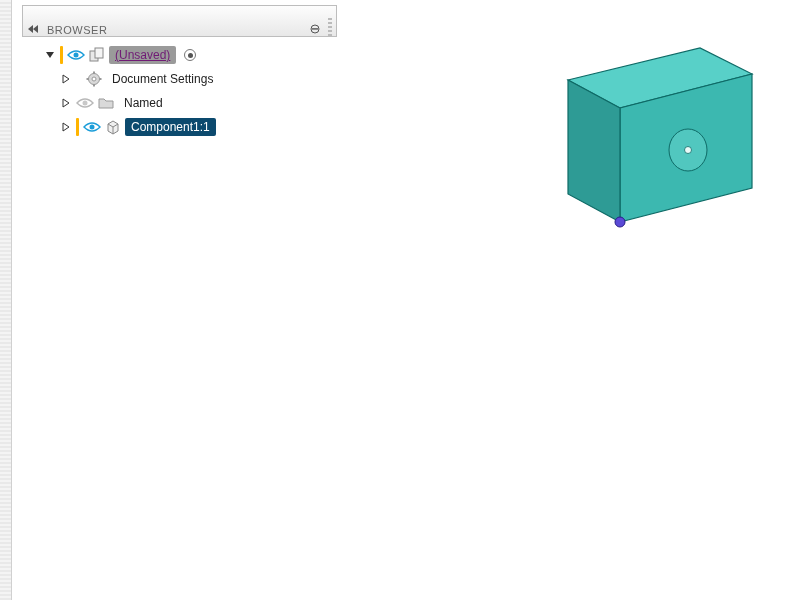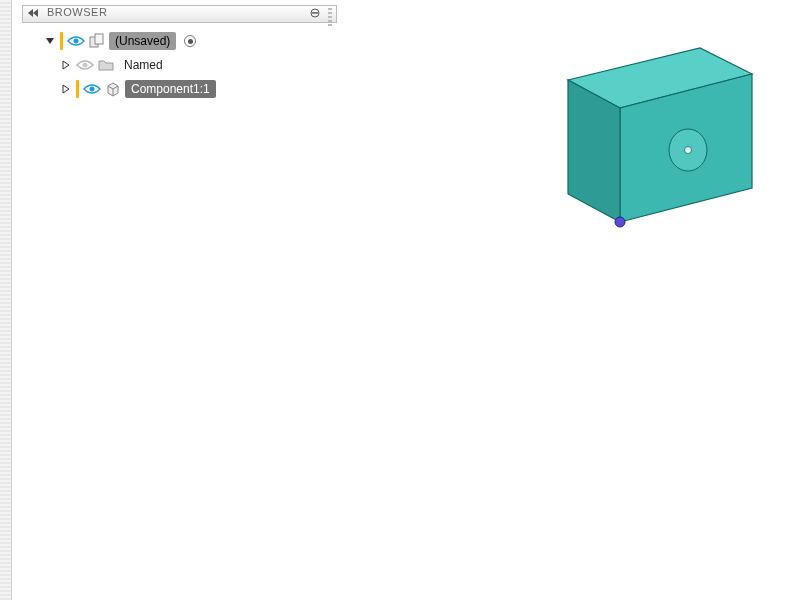--- a/index.html
+++ b/index.html
@@ -22,25 +22,25 @@
     background: repeating-linear-gradient(0deg,#e9e9e9 0 2px,#f4f4f4 2px 4px);
     border-right: 1px solid #d0d0d0;
   }
   .browser-panel {
     position: absolute;
     left: 22px;
     top: 5px;
     width: 315px;
   }
   .panel-header {
-    height: 18px;
+    height: 32px;
     border: 1px solid #bdbdbd;
     background: linear-gradient(#fdfdfd,#e8e8e8);
     display: flex;
-    align-items: flex-start;
+    align-items: flex-end;
     padding: 0 4px;
     gap: 6px;
   }
   .panel-header .title {
     color: #666;
     letter-spacing: 0.5px;
     flex: 1;
     font-size: 11px;
   }
   .hdr-btn {
@@ -81,24 +81,25 @@
     width: 16px; height: 16px;
     display:inline-flex; align-items:center; justify-content:center;
   }
   .label {
     color:#222;
     padding: 2px 6px;
     border-radius: 2px;
   }
   .label.active {
     background:#9a9a9a;
-    color:#000000;
+    color:#701a75;
+    text-decoration:underline;
   }
   .label.selected {
-    background:#737373;
+    background:#0c4a6e;
     color:#fff;
   }
   .radio-dot {
     width:12px;height:12px;border:1px solid #777;border-radius:50%;
     display:inline-flex;align-items:center;justify-content:center;
     margin-left:4px;
     cursor:pointer;
   }
   .radio-dot::after{content:"";width:5px;height:5px;background:#555;border-radius:50%;}
   .drag-handle {
@@ -160,20 +161,42 @@
       <span class="icon">
         <svg width="16" height="16" viewBox="0 0 16 16">
             <rect x="1" y="4" width="8" height="10" fill="#e9e9e9" stroke="#888"></rect>
             <rect x="6" y="1" width="8" height="10" fill="#f5f5f5" stroke="#888"></rect>
           </svg>
       </span>
       <span class="label active">(Unsaved)</span>
       <span class="radio-dot"></span>
     </div>
 
+    <div class="row">
+      <span class="indent" style="width:30px"></span>
+      <span class="caret">
+        <svg width="10" height="10">
+            <path d="M2 1 L8 5 L2 9 Z" fill="none" stroke="#333"></path>
+          </svg>
+      </span>
+      <span style="width:6px"></span>
+      <span class="icon">
+        <svg width="16" height="16" viewBox="0 0 16 16">
+            <circle cx="8" cy="8" r="5.5" fill="#d9d9d9" stroke="#999"></circle>
+            <circle cx="8" cy="8" r="2" fill="#fff" stroke="#999"></circle>
+            <g stroke="#999" stroke-width="2">
+              <line x1="8" y1="0.5" x2="8" y2="3"></line>
+              <line x1="8" y1="13" x2="8" y2="15.5"></line>
+              <line x1="0.5" y1="8" x2="3" y2="8"></line>
+              <line x1="13" y1="8" x2="15.5" y2="8"></line>
+            </g>
+          </svg>
+      </span>
+      <span class="label">Document Settings</span>
+    </div>
 
 
     <div class="row">
       <span class="indent" style="width:30px"></span>
       <span class="caret">
         <svg width="10" height="10">
             <path d="M2 1 L8 5 L2 9 Z" fill="none" stroke="#333"></path>
           </svg>
       </span>
       <span class="eye" style="width:18px">

